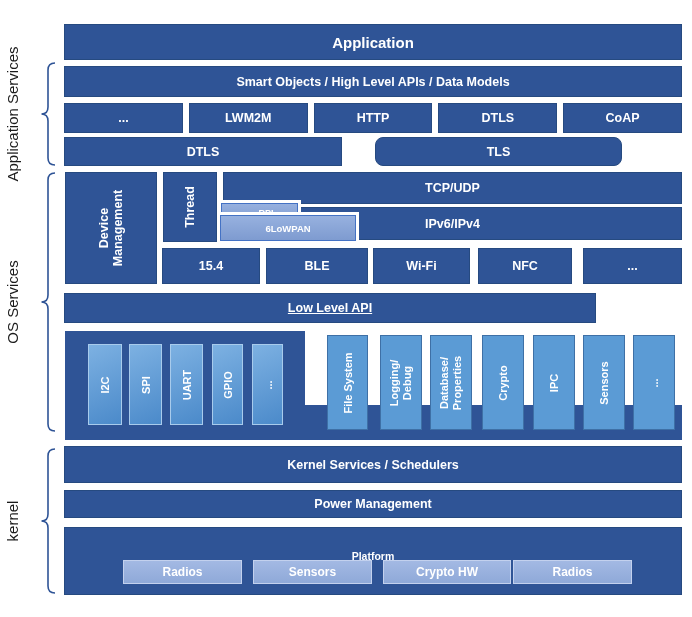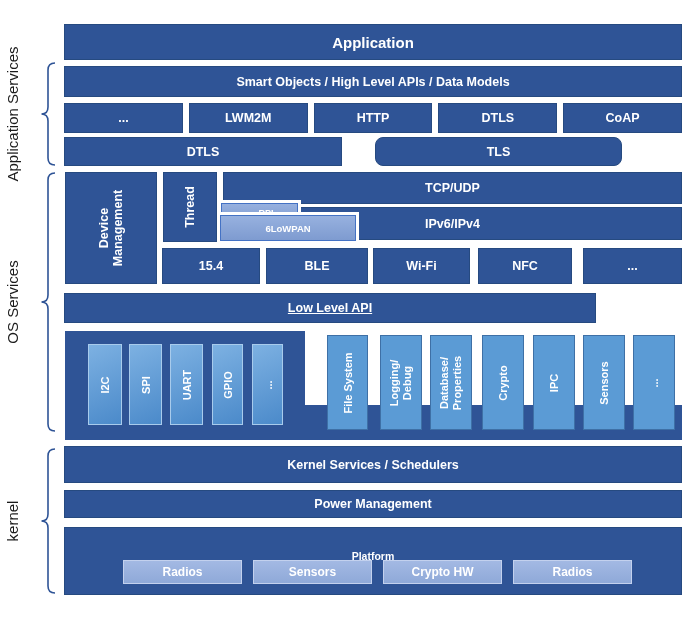--- a/index.html
+++ b/index.html
@@ -148,16 +148,16 @@
   </div>
 
   <div class="box dark" style="left:64px;top:446px;width:618px;height:37px;">Kernel Services / Schedulers</div>
 
   <div class="box dark" style="left:64px;top:490px;width:618px;height:28px;">Power Management</div>
 
   <div class="box dark" style="left:64px;top:527px;width:618px;height:68px;align-items:flex-start;padding-top:22px;font-size:10.5px;">Platform</div>
 
   <div class="box platItem" style="left:123px;top:560px;width:119px;height:24px;">Radios</div>
   <div class="box platItem" style="left:253px;top:560px;width:119px;height:24px;">Sensors</div>
-  <div class="box platItem" style="left:383px;top:560px;width:119px;height:24px;">Crypto HW</div>
+  <div class="box platItem" style="left:383px;top:560px;width:128px;height:24px;">Crypto HW</div>
   <div class="box platItem" style="left:513px;top:560px;width:119px;height:24px;">Radios</div>
 
 </div>
 
 </body></html>

